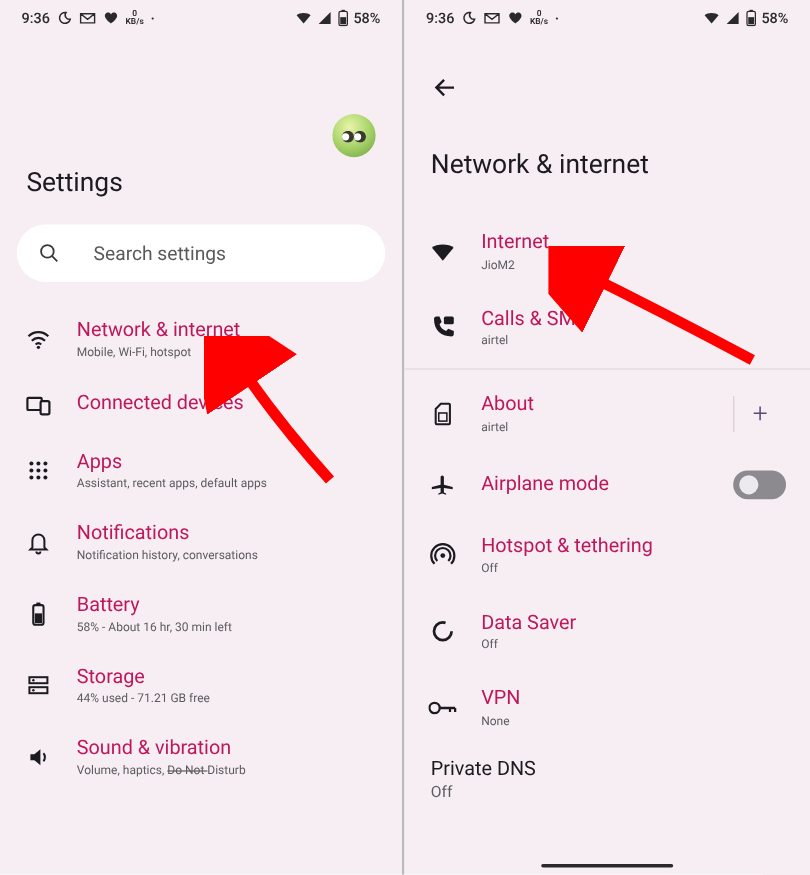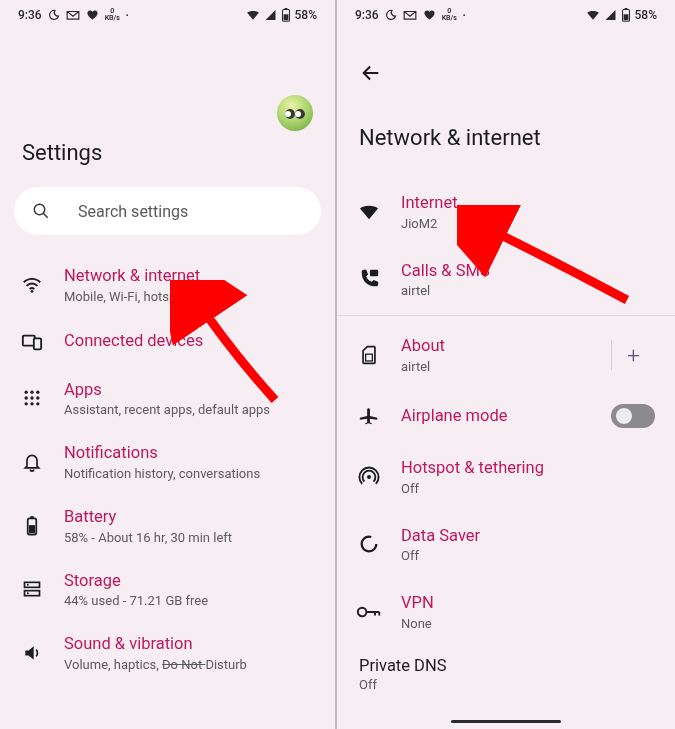--- a/index.html
+++ b/index.html
@@ -28,21 +28,21 @@
   .searchbar { margin:0 14px 18px 14px; background:#ffffff; border-radius:26px; height:48px; display:flex; align-items:center; padding:0 18px; gap:28px; }
   .searchbar span.lbl { color:#5a5a5a; font-size:16px; }
 
   .back-btn { position:absolute; top:55px; left:16px; width:36px; height:36px; display:flex; align-items:center; justify-content:center; }
 
   .list { }
   .row { display:flex; align-items:center; padding:13px 20px 13px 20px; gap:20px; }
   .row .iconbox { width:24px; min-width:24px; height:24px; display:flex; align-items:center; justify-content:center; color:#1c1b1f;}
   .row .txt { flex:1; display:flex; flex-direction:column; }
   .row .title { font-size:16.5px; color:#be185d; line-height:1.25; }
-  .row .sub { font-size:13px; color:#5b5b5f; margin-top:2px; }
+  .row .sub { font-size:10px; color:#5b5b5f; margin-top:2px; }
   .row .sub .strike { text-decoration: line-through; }
 
   .right .list .row { padding:15px 20px; }
   .divider-block { border-top:1px solid #ded7db; margin-top:2px;}
   .divider-block .row:first-child { padding-top:20px; }
   .plus-cell { width:44px; display:flex; align-items:center; justify-content:center; border-left:1px solid #d9cdd4; height:30px; color:#5a4a78; font-size:22px; font-weight:300;}
   .toggle { width:44px; height:24px; background:#8c8a8f; border-radius:14px; position:relative; }
   .toggle::after { content:""; position:absolute; width:16px; height:16px; background:#eceaee; border-radius:50%; top:4px; left:5px; }
 
   .private-dns { padding:10px 18px 4px 22px; }

